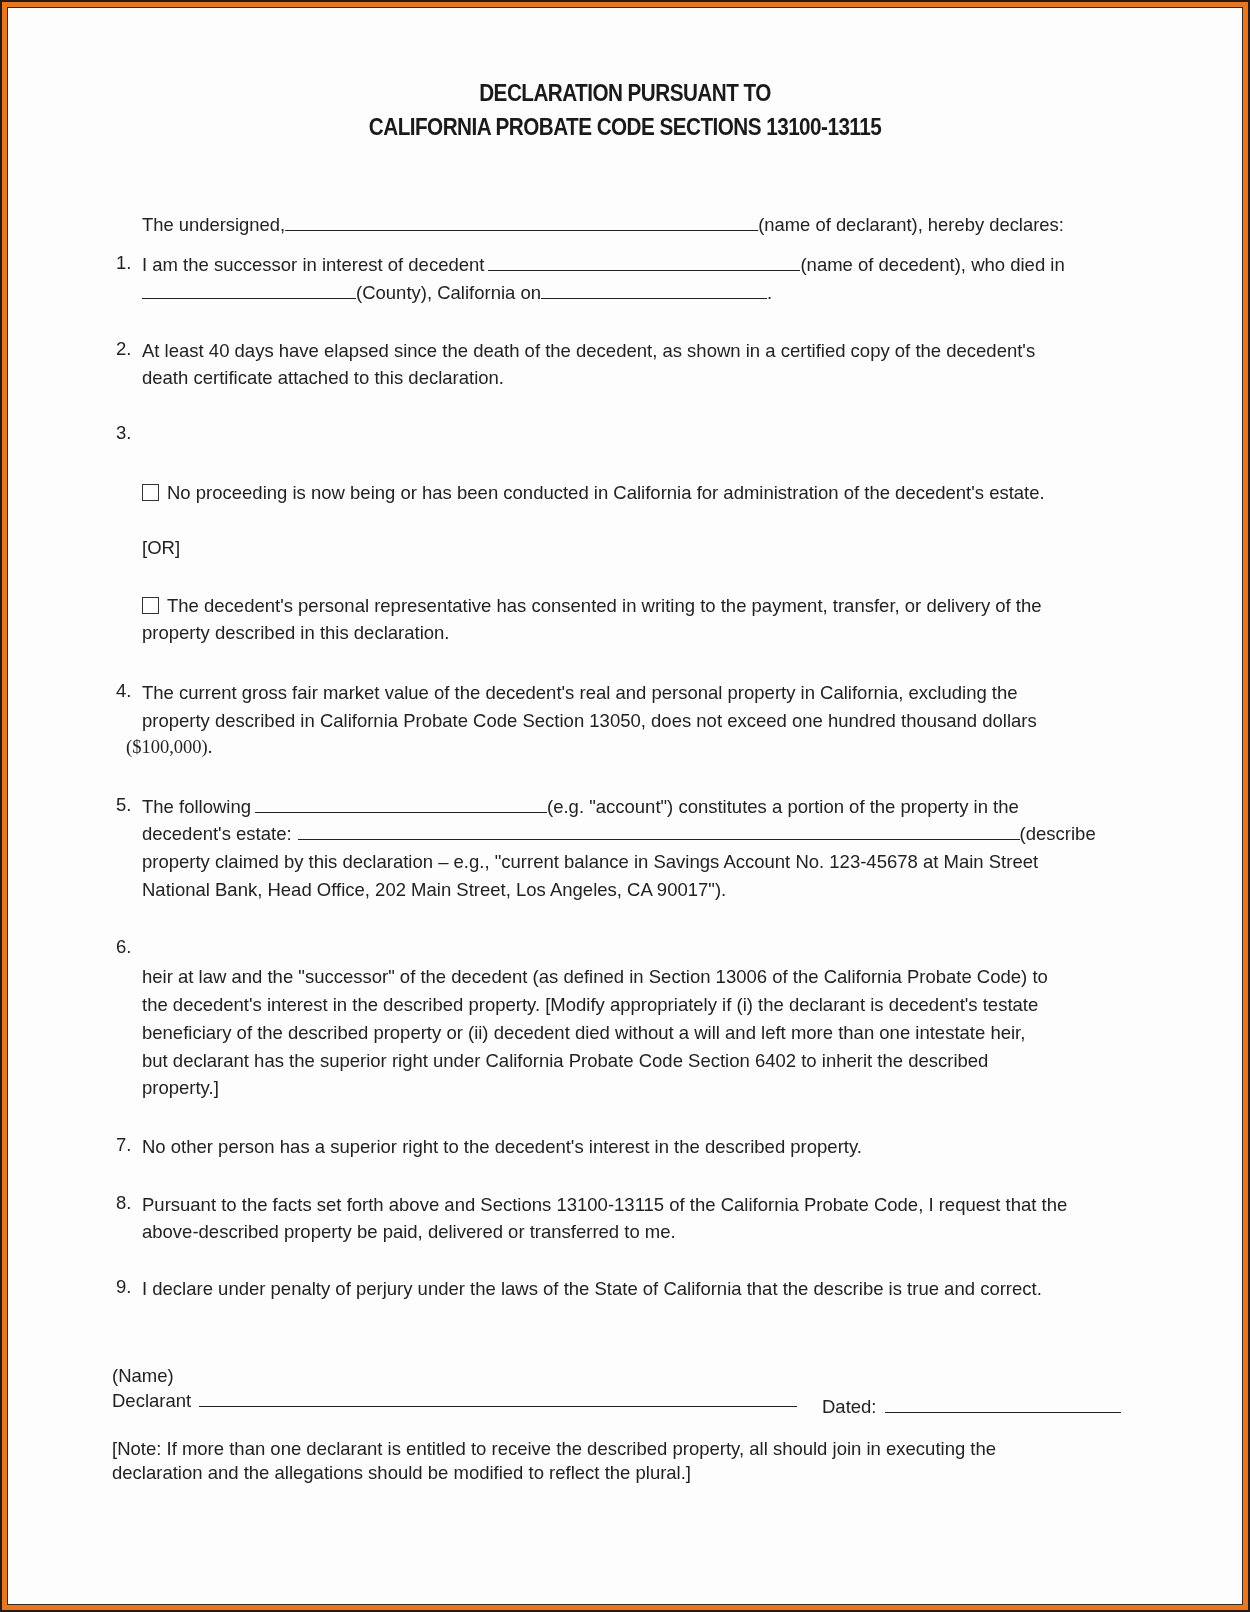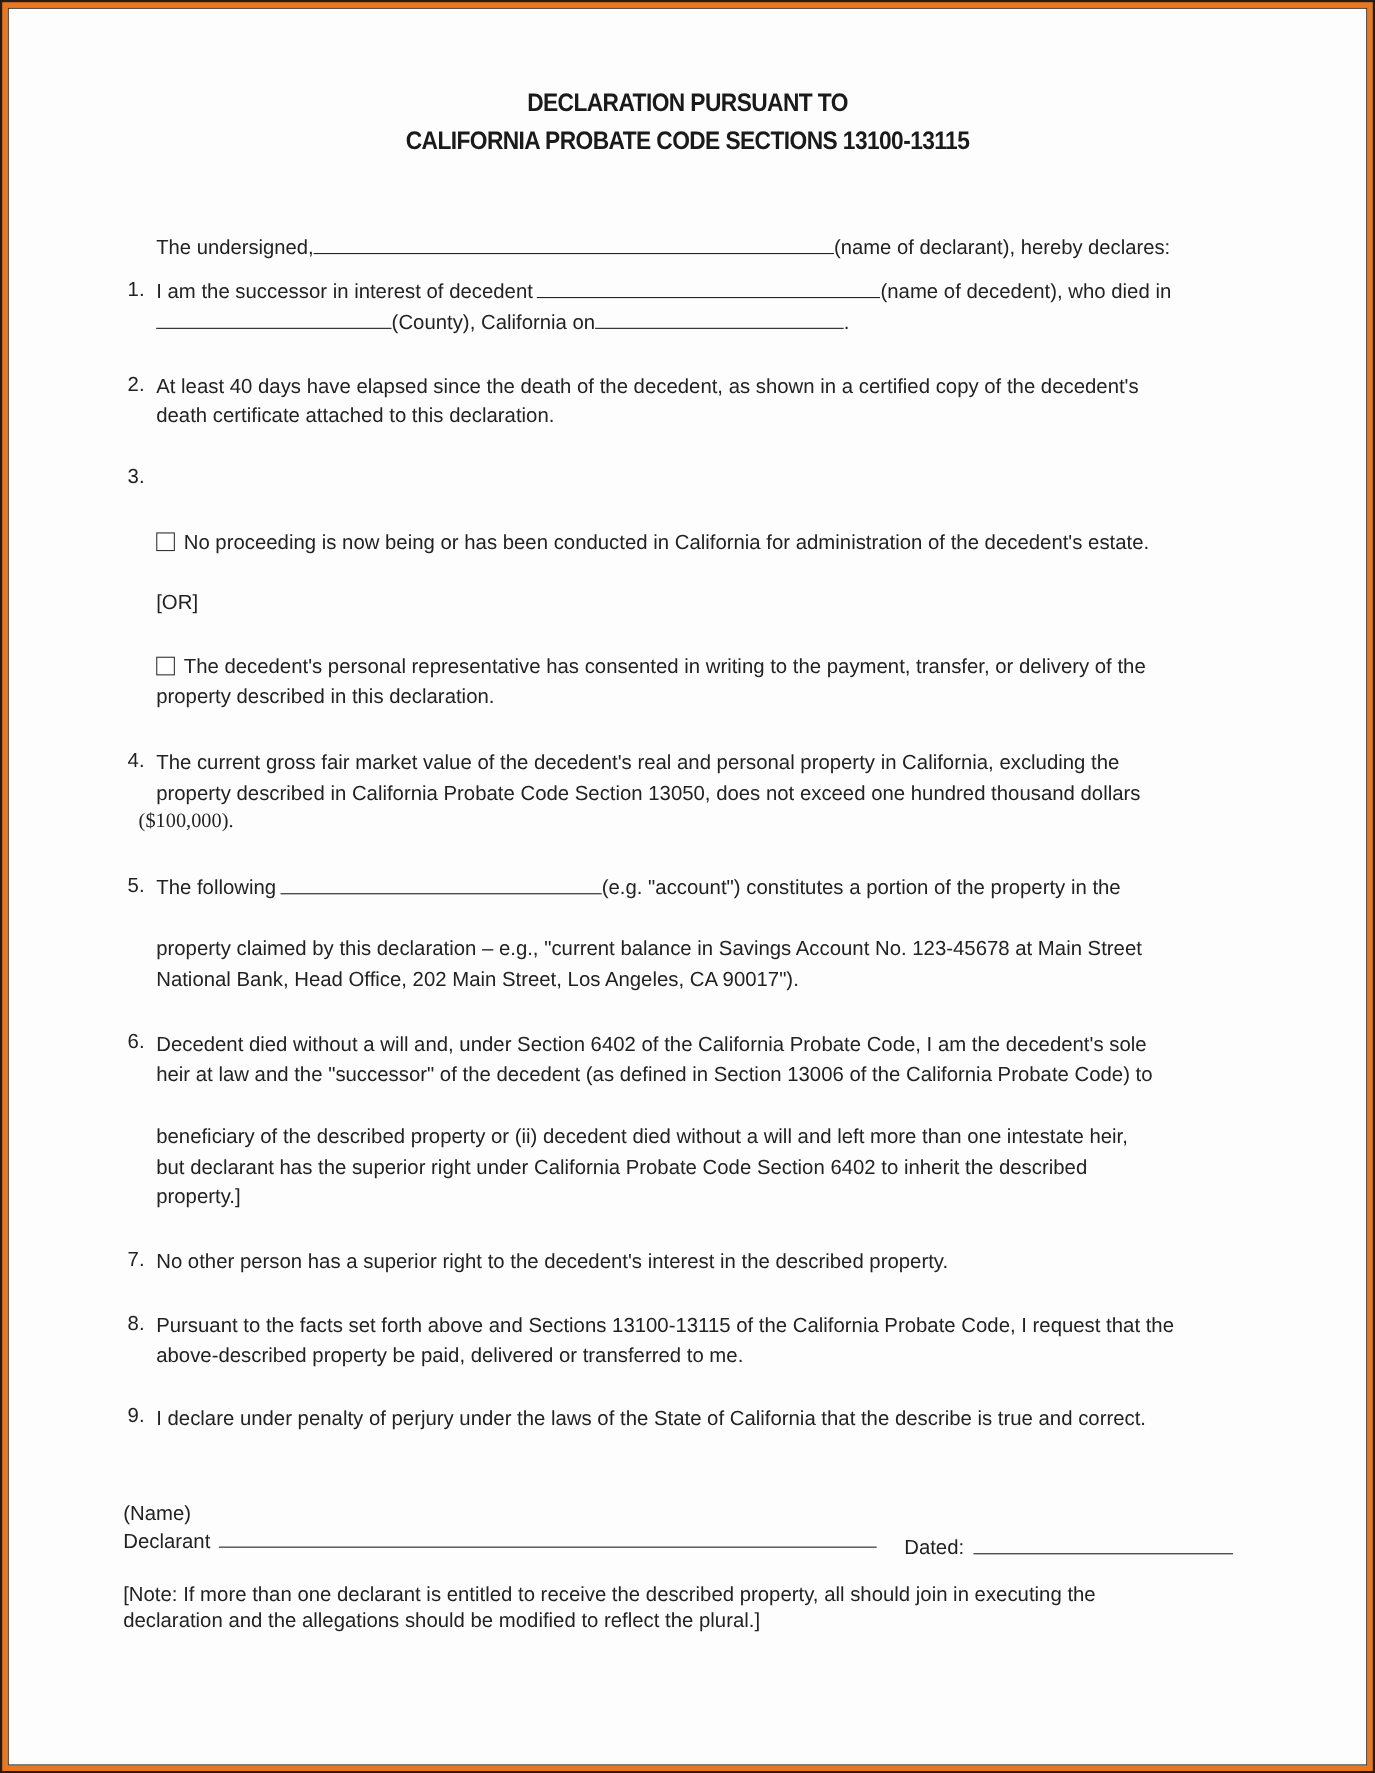--- a/index.html
+++ b/index.html
@@ -76,26 +76,29 @@
 
   <div class="num" style="left:108px; top:672px;">4.</div>
   <div class="line" style="left:134px; top:674px;">The current gross fair market value of the decedent's real and personal property in California, excluding the</div>
   <div class="line" style="left:134px; top:702px;">property described in California Probate Code Section 13050, does not exceed one hundred thousand dollars</div>
   <div class="line" style="left:118px; top:729px;font-family:Liberation Serif, serif;">($100,000).</div>
 
   <div class="num" style="left:108px; top:786px;">5.</div>
   <div class="line" style="left:134px; top:788px;">
     <span>The following</span><span class="blank" style="width:292px; margin-left:4px;"></span><span>(e.g. "account") constitutes a portion of the property in the</span>
   </div>
+  <div class="line" style="left:134px; top:815px;">
+    <span>decedent's estate:</span><span class="blank" style="width:722px; margin-left:6px;"></span><span>(describe</span>
+  </div>
   <div class="line" style="left:134px; top:843px;">property claimed by this declaration – e.g., "current balance in Savings Account No. 123-45678 at Main Street</div>
   <div class="line" style="left:134px; top:871px;">National Bank, Head Office, 202 Main Street, Los Angeles, CA 90017").</div>
 
   <div class="num" style="left:108px; top:928px;">6.</div>
-  <div class="line" style="left:134px; top:930px;">Decedent died without a will and, under Section 6402 of the California Probate Code, I am the decedent's sole</div>
   <div class="line" style="left:134px; top:958px;">heir at law and the "successor" of the decedent (as defined in Section 13006 of the California Probate Code) to</div>
+  <div class="line" style="left:134px; top:986px;">the decedent's interest in the described property. [Modify appropriately if (i) the declarant is decedent's testate</div>
   <div class="line" style="left:134px; top:1014px;">beneficiary of the described property or (ii) decedent died without a will and left more than one intestate heir,</div>
   <div class="line" style="left:134px; top:1042px;">but declarant has the superior right under California Probate Code Section 6402 to inherit the described</div>
   <div class="line" style="left:134px; top:1069px;">property.]</div>
 
   <div class="num" style="left:108px; top:1126px;">7.</div>
   <div class="line" style="left:134px; top:1128px;">No other person has a superior right to the decedent's interest in the described property.</div>
 
   <div class="num" style="left:108px; top:1184px;">8.</div>
   <div class="line" style="left:134px; top:1186px;">Pursuant to the facts set forth above and Sections 13100-13115 of the California Probate Code, I request that the</div>
   <div class="line" style="left:134px; top:1213px;">above-described property be paid, delivered or transferred to me.</div>

